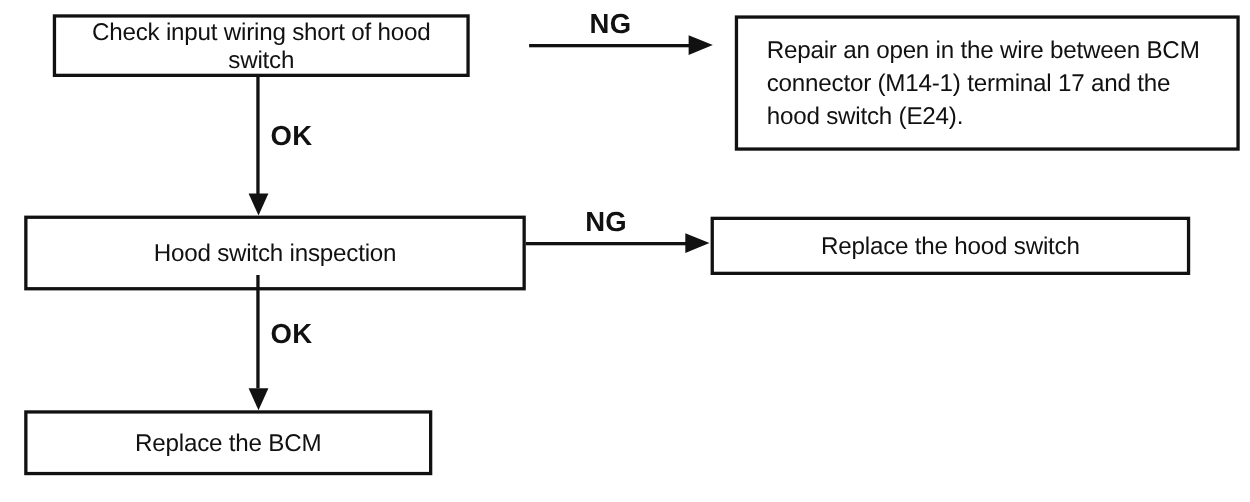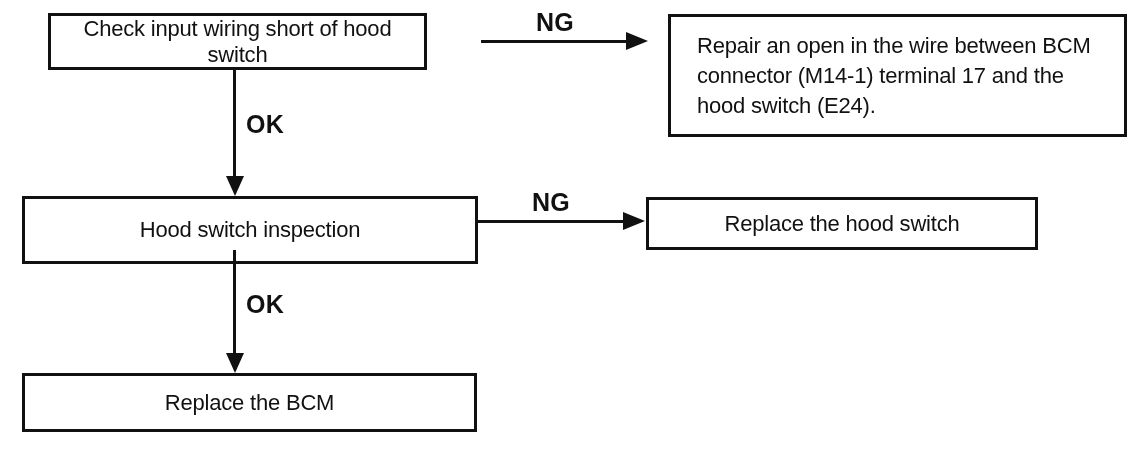--- a/index.html
+++ b/index.html
@@ -65,22 +65,22 @@
   .edge-label {
     position: absolute;
     font-size: 25px;
     font-weight: bold;
     letter-spacing: 0.2px;
   }
   
   #node-check-input-wiring   { left: 28px;  top: 13px;  width: 379px; height: 57px; margin-left: 20px;  }
   #node-repair-open-wire     { left: 648px; top: 14px;  width: 459px; height: 123px; margin-left: 20px; }
   #node-hood-switch-inspection { left: 22px; top: 196px; width: 456px; height: 68px; }
-  #node-replace-hood-switch  { left: 646px; top: 197px; width: 392px; height: 53px;  }
-  #node-replace-bcm          { left: 22px;  top: 373px; width: 455px; height: 59px; text-align: center;  }
+  #node-replace-hood-switch  { left: 646px; top: 197px; width: 436px; height: 53px;  }
+  #node-replace-bcm          { left: 22px;  top: 373px; width: 371px; height: 59px; text-align: center;  }
 </style>
 </head>
 <body>
 
 <div class="canvas">
 
   <div class="node" id="node-check-input-wiring">
     <span class="node-text">Check input wiring short of hood switch</span>
   </div>
 

